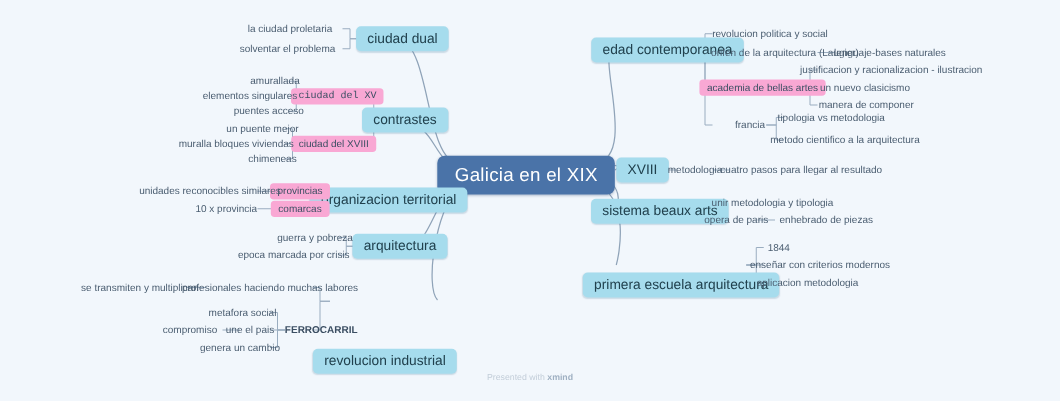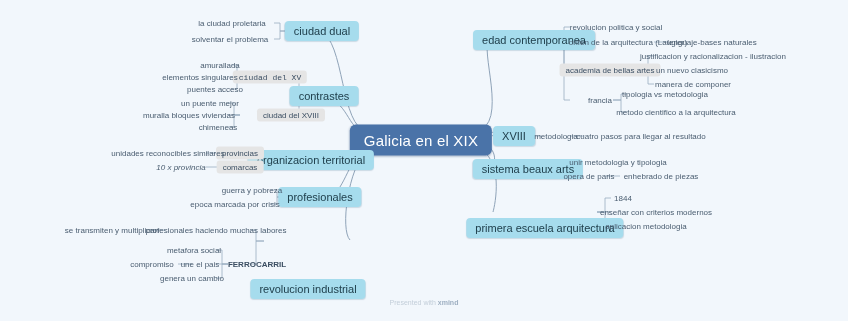--- a/index.html
+++ b/index.html
@@ -44,21 +44,21 @@
   }
   .node.main {
     background: #a6dced;
     color: #20404d;
     border-radius: 4px;
     padding: 4px 9px;
     font-size: 11px;
     box-shadow: 0 1px 1px rgba(70,120,150,.22);
   }
   .node.sub {
-    background: #e5e5e5;
+    background: #f9a8d4;
     color: #3c4f63;
     border-radius: 3px;
     padding: 2px 6px;
     font-size: 8px;
   }
   .node.leaf {
     color: #4a5d70;
     font-size: 8px;
     padding: 1px 2px;
     background: transparent;
@@ -160,32 +160,32 @@
 
   <div class="node main" style="left:322px; top:31px;">ciudad dual</div>
   <div class="node leaf" style="left:232px; top:23px;">la ciudad proletaria</div>
   <div class="node leaf" style="left:230px; top:39px;">solventar el problema</div>
 
   <div class="node main" style="left:324px; top:96px;">contrastes</div>
   <div class="node sub" style="left:270px; top:77px;font-family:Liberation Mono, monospace;">ciudad del XV</div>
   <div class="node leaf" style="left:220px; top:65px;">amurallada</div>
   <div class="node leaf" style="left:200px; top:77px;">elementos singulares</div>
   <div class="node leaf" style="left:215px; top:89px;">puentes acceso</div>
-  <div class="node sub" style="left:267px; top:115px;margin-left:24px;">ciudad del XVIII</div>
+  <div class="node sub" style="left:267px; top:115px;">ciudad del XVIII</div>
   <div class="node leaf" style="left:210px; top:103px;">un puente mejor</div>
   <div class="node leaf" style="left:189px; top:115px;">muralla bloques viviendas</div>
   <div class="node leaf" style="left:218px; top:127px;">chimeneas</div>
 
   <div class="node main" style="left:311px; top:160px;">organizacion territorial</div>
   <div class="node sub" style="left:240px; top:153px;">provincias</div>
   <div class="node leaf" style="left:168px; top:153px;">unidades reconocibles similares</div>
   <div class="node sub" style="left:240px; top:167px;">comarcas</div>
-  <div class="node leaf" style="left:181px; top:167px;font-style:italic;">10 x provincia</div>
-
-  <div class="node main" style="left:320px; top:197px;">profesionales</div>
+  <div class="node leaf" style="left:181px; top:167px;">10 x provincia</div>
+
+  <div class="node main" style="left:320px; top:197px;">arquitectura</div>
   <div class="node leaf" style="left:252px; top:190px;">guerra y pobreza</div>
   <div class="node leaf" style="left:235px; top:204px;">epoca marcada por crisis</div>
 
   <div class="node main" style="left:308px; top:241px;margin-top:48px;">revolucion industrial</div>
   <div class="node leaf" style="left:216px; top:230px;">profesionales haciendo muchas labores</div>
   <div class="node leaf" style="left:112px; top:230px;">se transmiten y multiplican</div>
   <div class="node leaf strong" style="left:257px; top:264px;">FERROCARRIL</div>
   <div class="node leaf" style="left:194px; top:250px;">metafora social</div>
   <div class="node leaf" style="left:200px; top:264px;">une el pais</div>
   <div class="node leaf" style="left:152px; top:264px;">compromiso</div>

